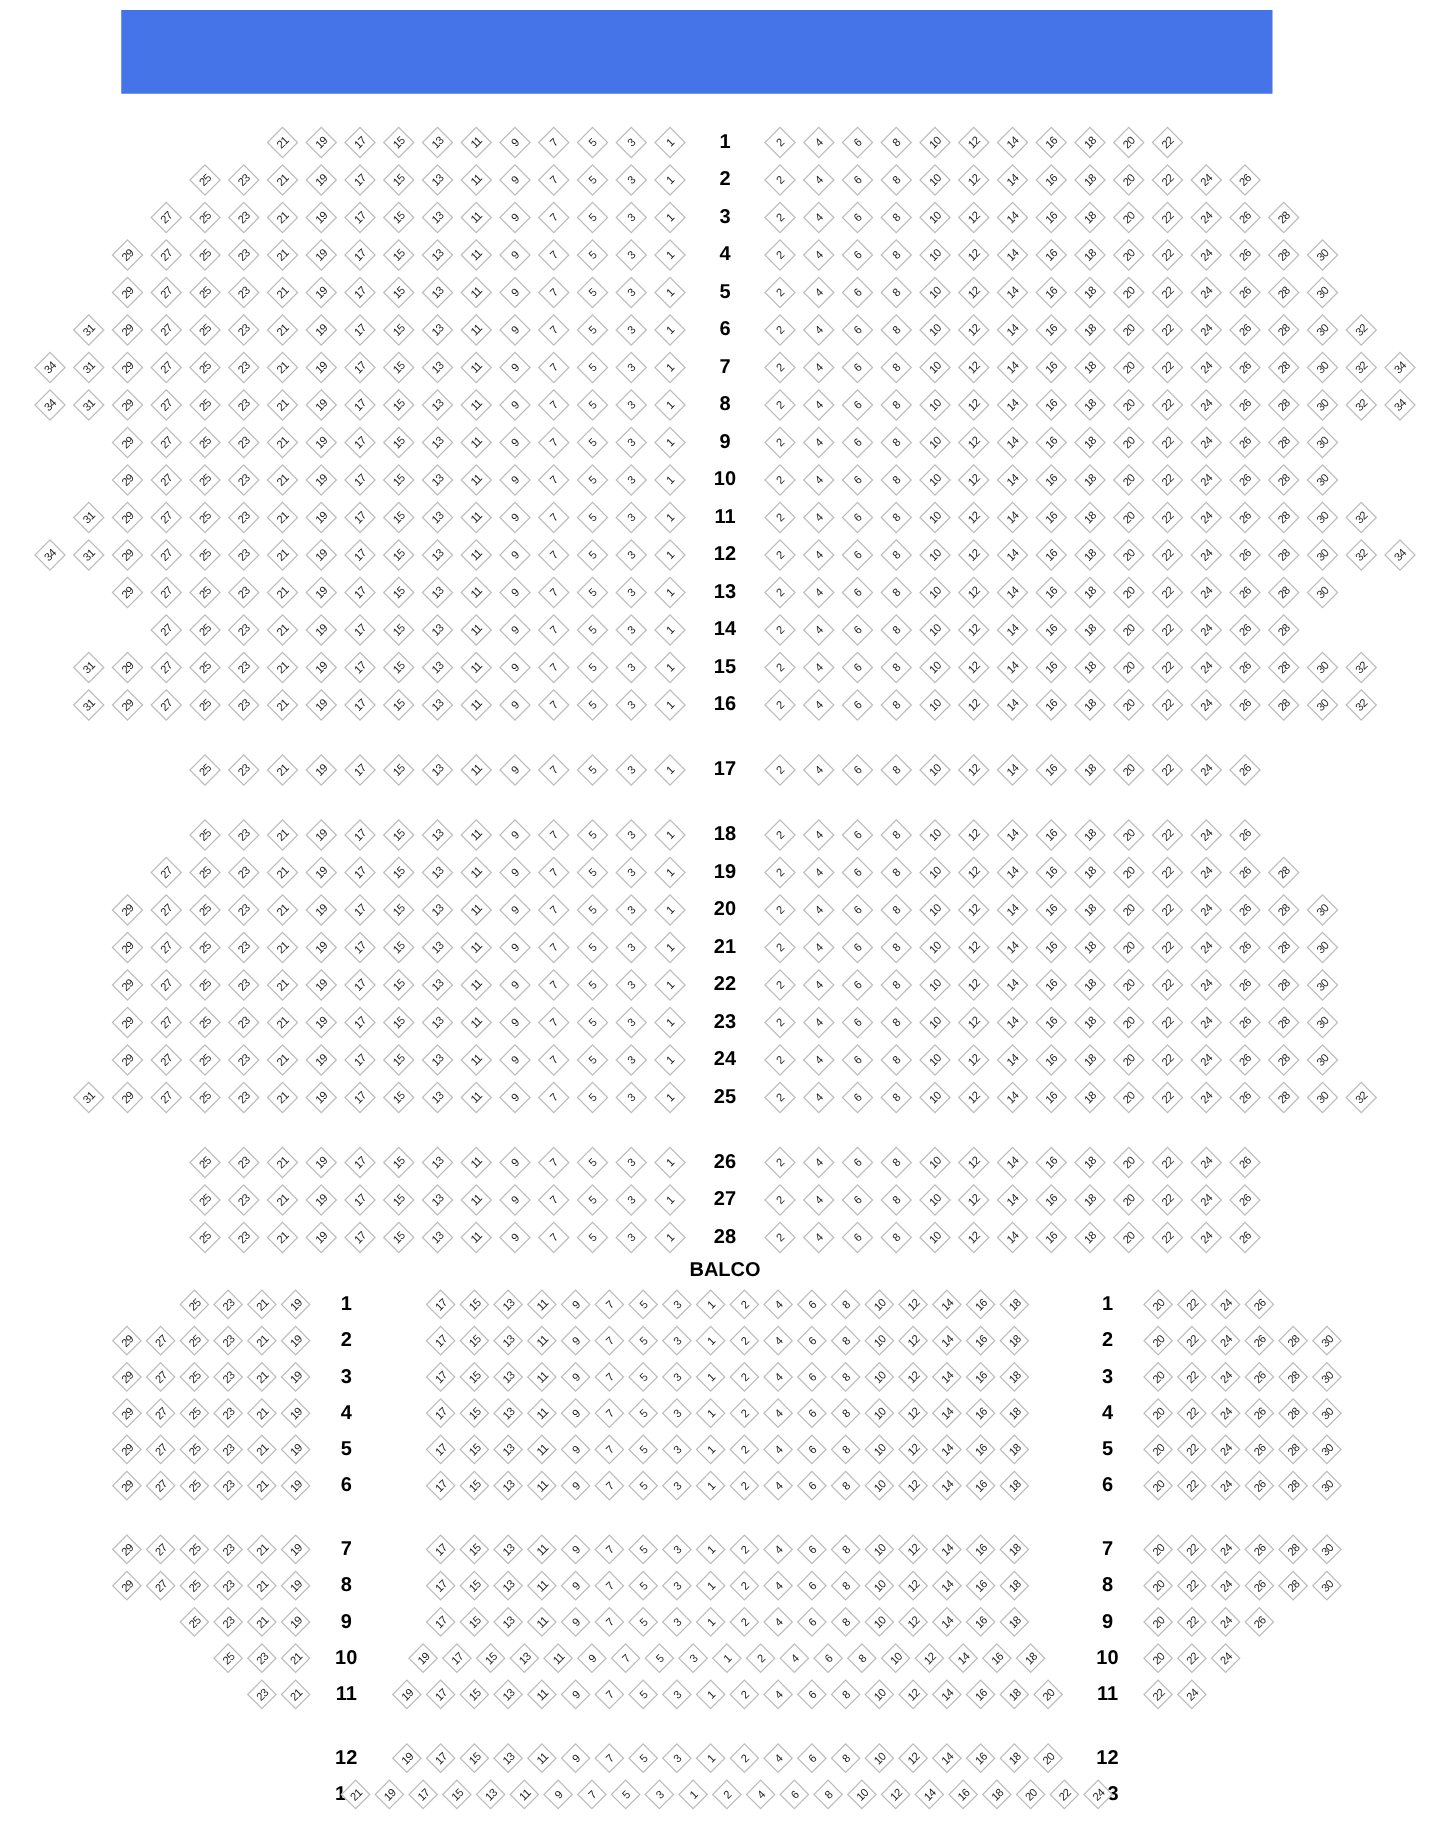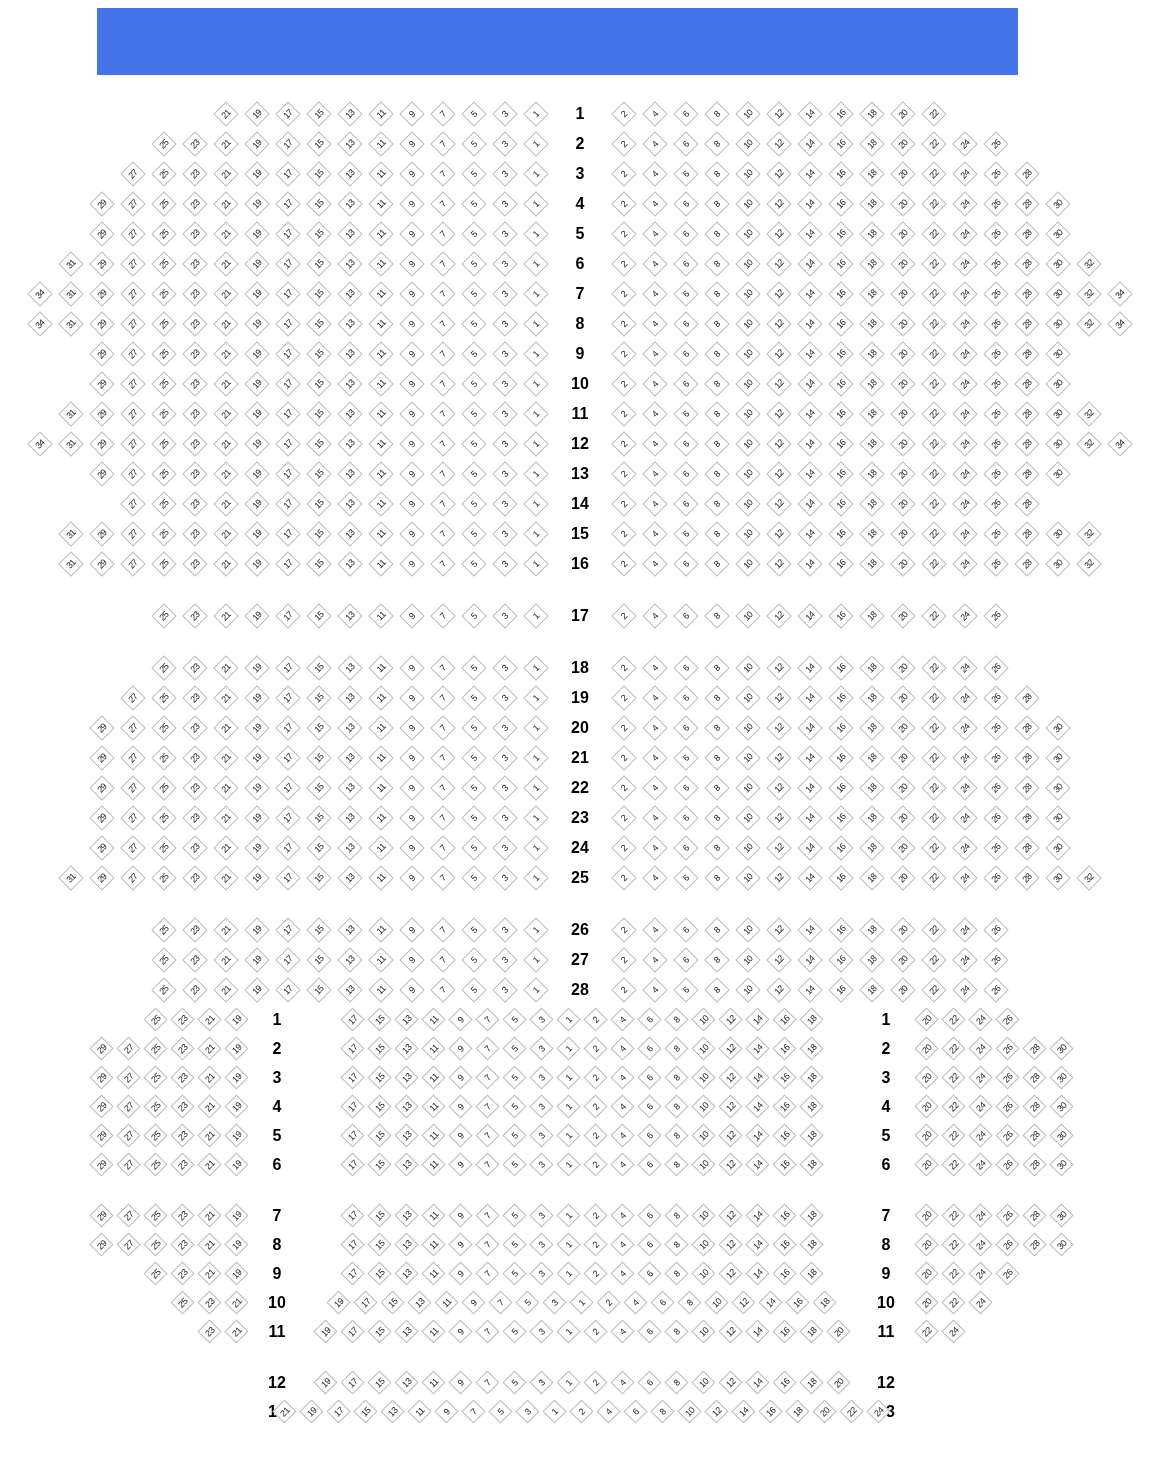--- a/index.html
+++ b/index.html
@@ -2695,20 +2695,21 @@
           </div>
           <div class="seat" style="border-color: rgb(188, 188, 188);">
             <span style="color: rgb(28, 28, 28);">24</span>
           </div>
           <div class="seat" style="border-color: rgb(188, 188, 188);">
             <span style="color: rgb(28, 28, 28);">26</span>
           </div>
         </div>
       </div>
     </div>
+  <div class="balco">BALCO</div>
   <div id="balcony">
       <div class="row bal">
         <div class="block bleft">
           <div class="seat" style="border-color: rgb(188, 188, 188);">
             <span style="color: rgb(28, 28, 28);">25</span>
           </div>
           <div class="seat" style="border-color: rgb(188, 188, 188);">
             <span style="color: rgb(28, 28, 28);">23</span>
           </div>
           <div class="seat" style="border-color: rgb(188, 188, 188);">

